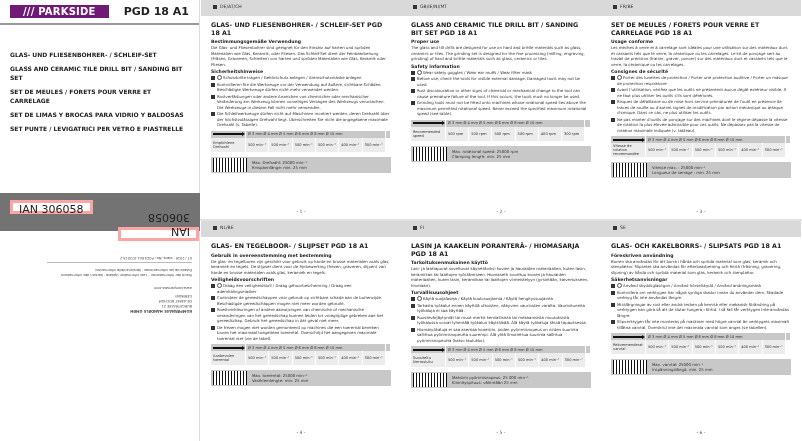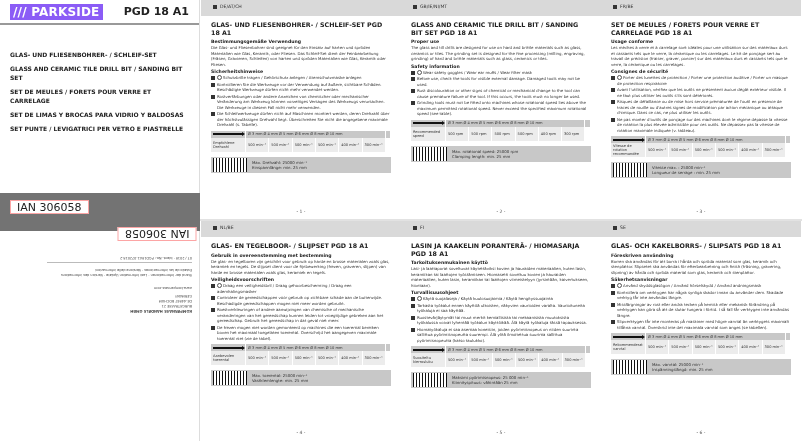--- a/index.html
+++ b/index.html
@@ -1,24 +1,24 @@
 <!DOCTYPE html>
 <html><head>
 <meta charset="utf-8">
 <style>
 *{box-sizing:border-box;margin:0;padding:0}
 body{width:802px;height:441px;background:#fff;font-family:"DejaVu Sans",sans-serif;color:#222;position:relative;overflow:hidden}
 .cover{position:absolute;left:0;top:0;width:200px;height:441px;background:#fff;border-right:1px solid #ddd}
 .cover-top{height:25px;display:flex;align-items:center;justify-content:space-between;padding:0 10px 0 10px;border-bottom:2px solid #999}
-.logo{background:#8b5cf6;color:#fff;font-weight:bold;font-size:12px;padding:1px 3px;letter-spacing:.2px}
+.logo{background:#701a75;color:#fff;font-weight:bold;font-size:10px;padding:1px 13px;letter-spacing:.2px}
 .model{font-weight:bold;font-size:11px}
 .titles{padding:25px 10px 0 10px}
 .titles p{font-weight:bold;font-size:6px;line-height:9px;margin-bottom:5px;text-transform:uppercase}
 .ian-band{position:absolute;left:0;top:193px;width:200px;height:38px;background:#737373}
-.ian-box{position:absolute;background:#fff;color:#222;font-size:11px;padding:0 6px;height:14px;line-height:14px;border:1px solid #fca5a5}
+.ian-box{position:absolute;background:#fff;color:#222;font-size:11px;padding:0 6px;height:14px;line-height:14px;border:3px solid #fca5a5}
 .ian-a{left:10px;top:200px}
 .ian-b{left:118px;top:227px;transform:rotate(180deg)}
 .back{position:absolute;left:47px;top:255px;width:145px;transform:rotate(180deg);font-size:3.4px;line-height:5px;color:#444}
 .back .rule{border-top:1px solid #bbb;margin-top:4px;padding-top:2px}
 .back b{font-size:3.6px}
 .page{position:absolute;width:200px;height:220px;padding:0 10px}
 .p1{left:201px;top:0}.p2{left:401px;top:0}.p3{left:601px;top:0}
 .p4{left:201px;top:221px}.p5{left:401px;top:221px}.p6{left:601px;top:221px}
 .hdr{height:16px;background:#d9d9d9;margin:0 -10px;padding:4px 12px 0;font-size:4.6px;color:#333}
 .sq{display:inline-block;width:4px;height:4px;background:#333;margin-right:3px;vertical-align:middle}

